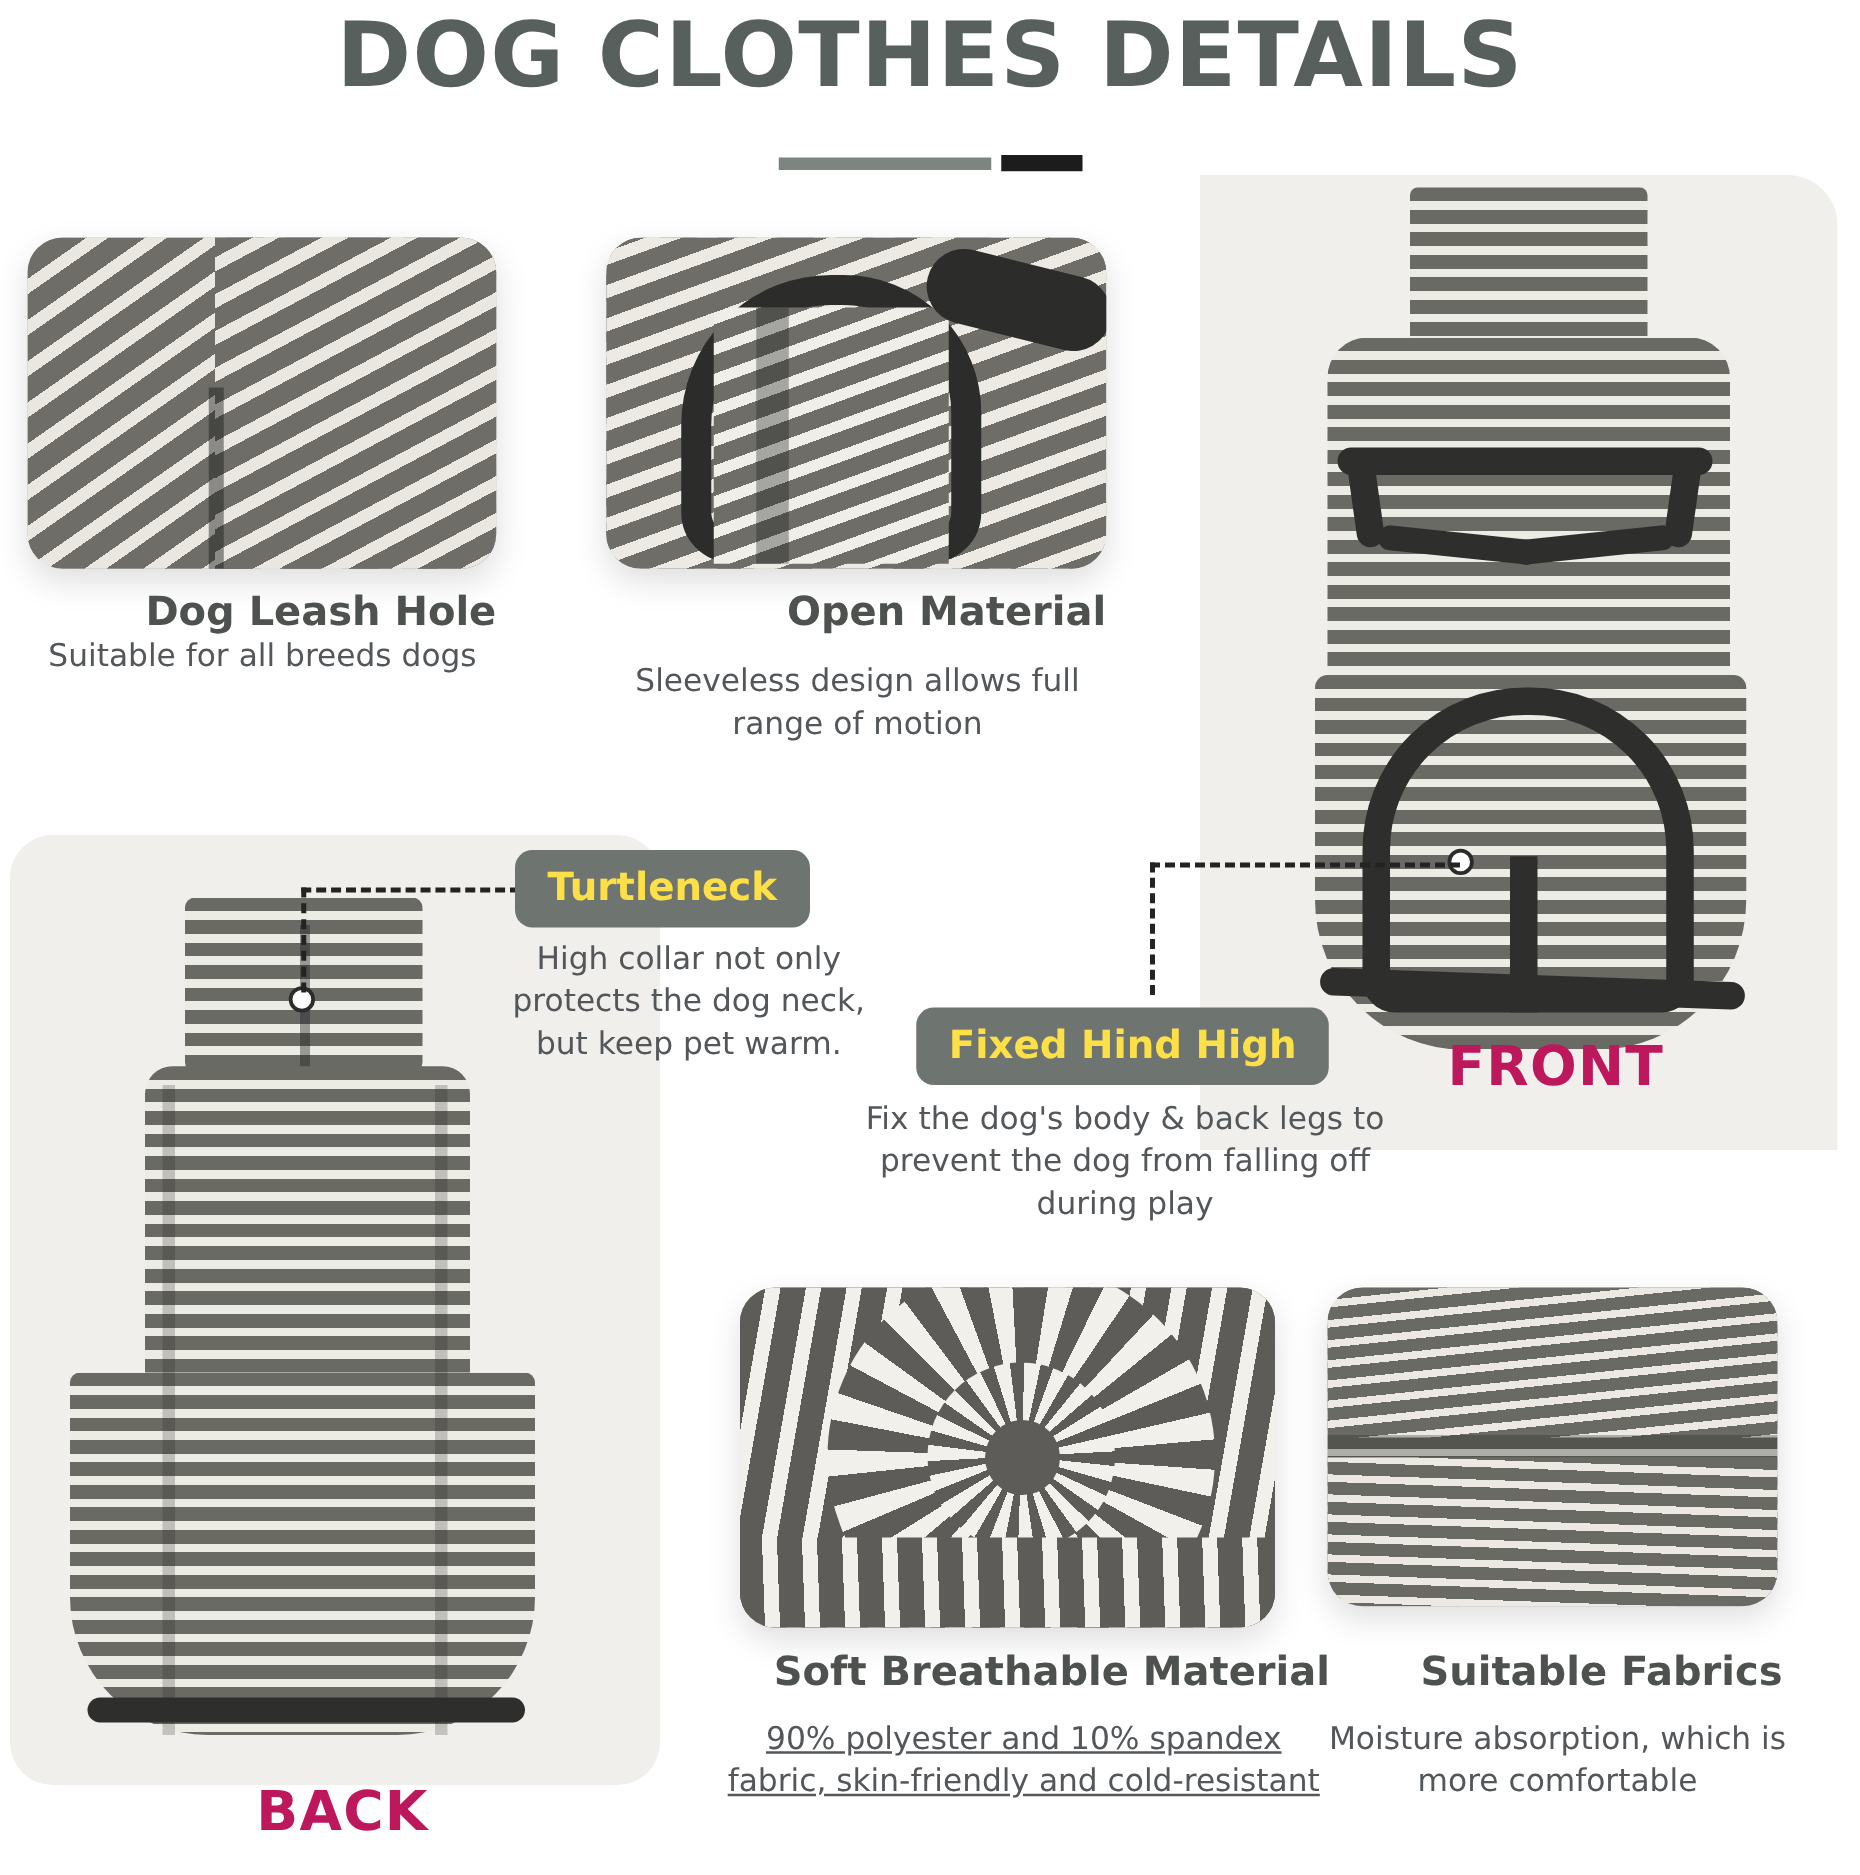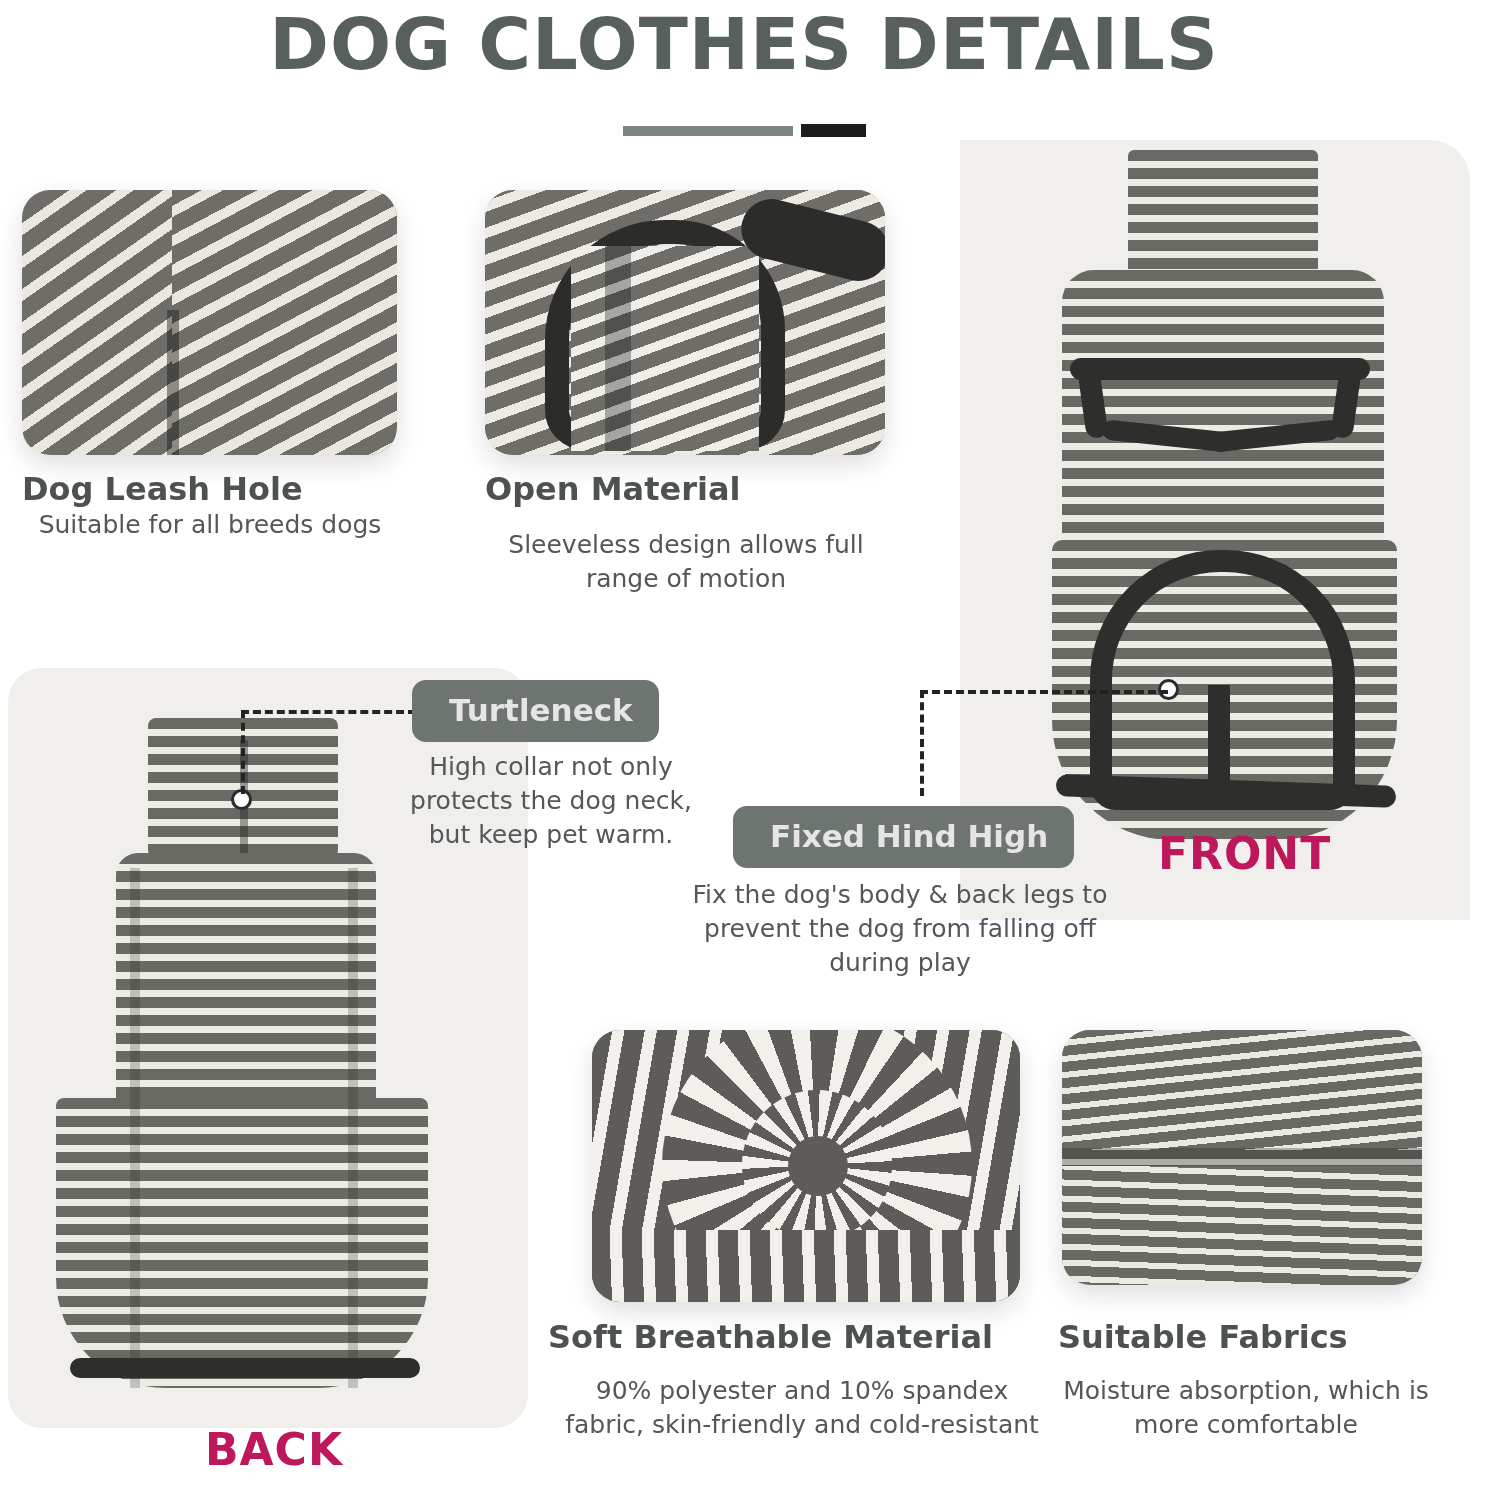--- a/index.html
+++ b/index.html
@@ -71,42 +71,42 @@
   .fab-horiz-fine {
     background-image: repeating-linear-gradient(
       180deg,
       #6a6a64 0px, #6a6a64 9px,
       #ebe9e2 9px, #ebe9e2 15px);
   }
 
   
   .cap-title {
     position: absolute;
-    text-align: left;
+    text-align: right;
     font-weight: bold;
     font-size: 32px;
     color: #4d524f;
     white-space: nowrap;
   }
   .cap-body {
     position: absolute;
     text-align: center;
     font-size: 25px;
     line-height: 1.35;
     color: #53575a;
   }
 
   
   .chip {
     position: absolute;
     background: #6e7571;
-    color: #e5e5e5;
+    color: #fde047;
     font-weight: bold;
     font-size: 31px;
-    padding: 12px 26px 14px 37px;
+    padding: 12px 26px 14px 26px;
     border-radius: 14px;
     white-space: nowrap;
   }
 
   
   .dot {
     position: absolute;
     width: 21px;
     height: 21px;
     border-radius: 50%;
@@ -227,21 +227,21 @@
   <div style="position:absolute; inset:0; background:repeating-linear-gradient(100deg,#5d5c58 0px,#5d5c58 20px,#f2f0ea 20px,#f2f0ea 32px);"></div>
 
   <div style="position:absolute; left:70px; top:-20px; width:310px; height:310px; border-radius:50%;
               background:repeating-conic-gradient(from 0deg at 50% 50%, #5d5c58 0deg 9deg, #f2f0ea 9deg 17deg);"></div>
   <div style="position:absolute; left:150px; top:60px; width:150px; height:150px; border-radius:50%;
               background:repeating-conic-gradient(from 20deg at 50% 50%, #f2f0ea 0deg 10deg, #5d5c58 10deg 19deg);"></div>
   <div style="position:absolute; left:196px; top:106px; width:60px; height:60px; border-radius:50%; background:#5d5c58;"></div>
   <div style="position:absolute; left:0; top:200px; width:428px; height:72px; background:repeating-linear-gradient(88deg,#5d5c58 0px,#5d5c58 20px,#f2f0ea 20px,#f2f0ea 32px);"></div>
 </div>
 <div class="cap-title" style="left:548px; top:1318px; width:516px;">Soft Breathable Material</div>
-<div class="cap-body" style="left:556px; top:1374px; width:492px;">90% polyester and 10% spandex fabric, skin-friendly and cold-resistant</div>
+<div class="cap-body" style="left:573px; top:1374px; width:492px;text-decoration:underline;">90% polyester and 10% spandex fabric, skin-friendly and cold-resistant</div>
 
 <div class="photo rounded fab-horiz-fine soft-shadow" style="left:1062px; top:1030px; width:360px; height:255px;">
   <div style="position:absolute; left:0; top:0; width:360px; height:120px; background:repeating-linear-gradient(174deg,#6a6a64 0px,#6a6a64 10px,#ebe9e2 10px,#ebe9e2 16px);"></div>
   <div style="position:absolute; left:0; top:118px; width:360px; height:18px; background:rgba(35,35,33,0.30);"></div>
   <div style="position:absolute; left:0; top:136px; width:360px; height:119px; background:repeating-linear-gradient(182deg,#6a6a64 0px,#6a6a64 10px,#ebe9e2 10px,#ebe9e2 16px);"></div>
 </div>
 <div class="cap-title" style="left:1058px; top:1318px; width:368px;">Suitable Fabrics</div>
 <div class="cap-body" style="left:1046px; top:1374px; width:400px;">Moisture absorption, which is more comfortable</div>
 
 </body></html>

